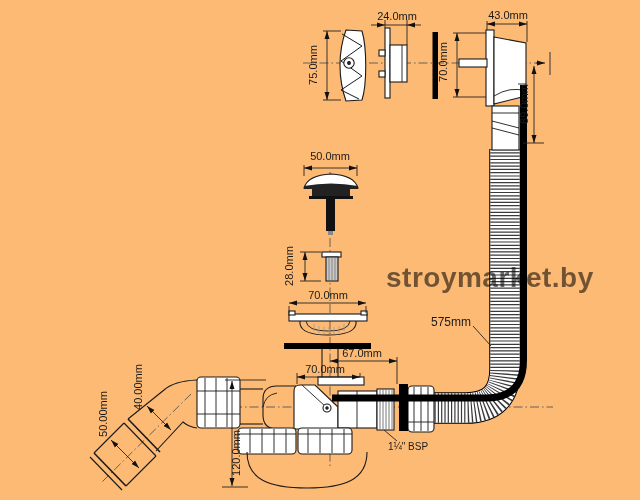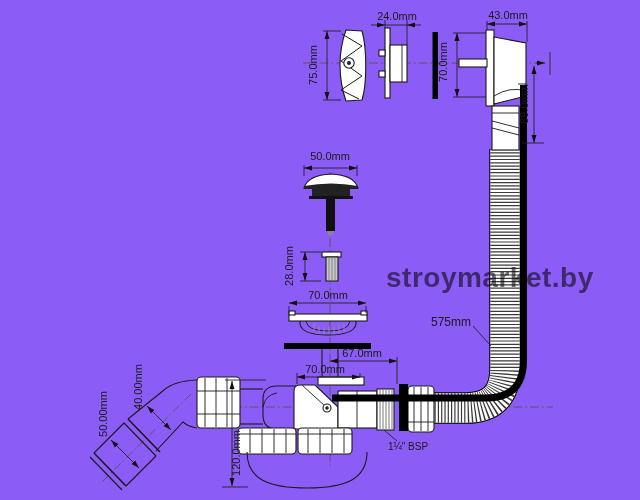--- a/index.html
+++ b/index.html
@@ -1,16 +1,16 @@
 <!DOCTYPE html>
 <html><head>
 <meta charset="utf-8">
 <style>
   html,body{margin:0;padding:0;background:#ffffff;}
-  .stage{position:relative;width:640px;height:500px;background:#8b5cf6;overflow:hidden;
+  .stage{position:relative;width:640px;height:500px;background:#fdba74;overflow:hidden;
          font-family:"Liberation Sans", sans-serif;text-decoration:underline;}
   svg{position:absolute;left:0;top:0;}
   svg text{font-family:"Liberation Sans", sans-serif;fill:#1a1a1a;}
   .dim{font-size:11px;}
   .dim-small{font-size:10px;}
   .callout{font-size:12px;}
   .wm{font-size:28px;font-weight:bold;letter-spacing:.5px;mix-blend-mode:multiply;opacity:.62;}
 </style>
 </head>
 <body>

